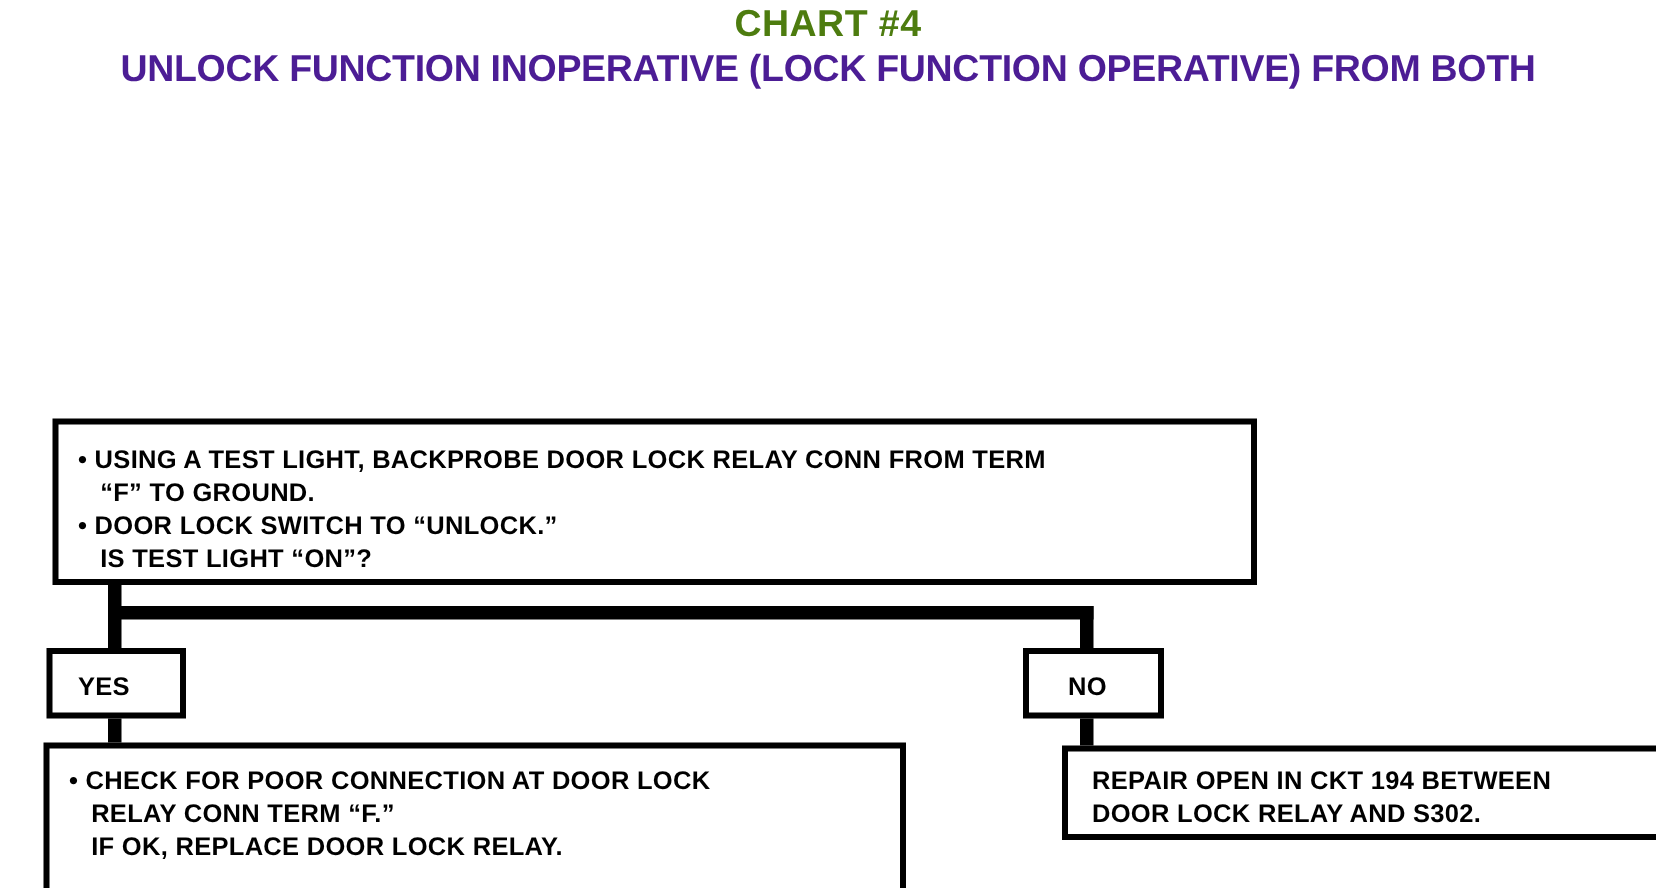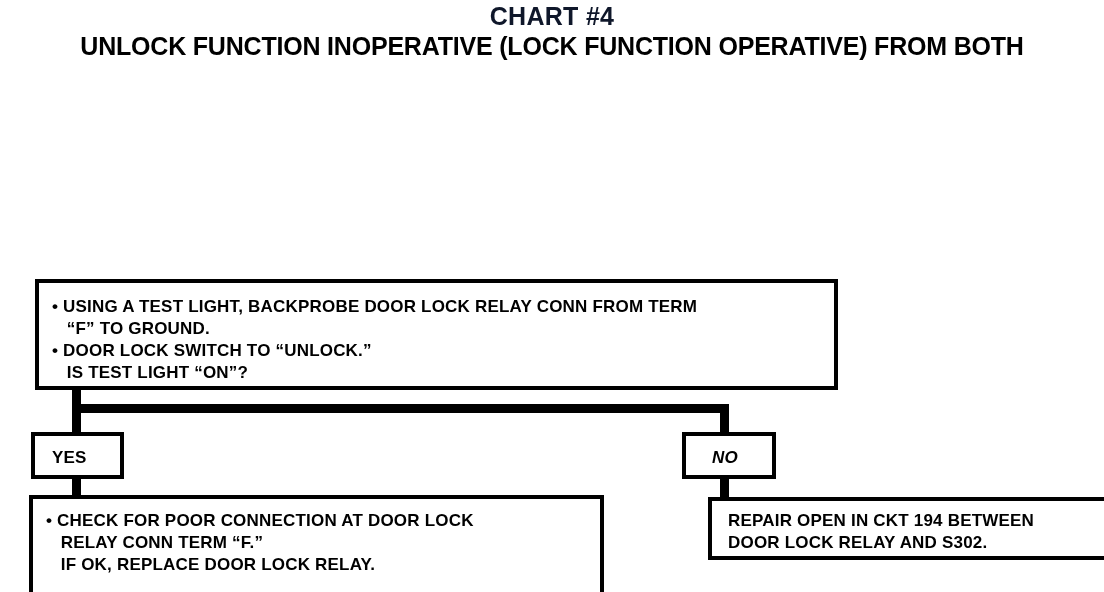--- a/index.html
+++ b/index.html
@@ -26,30 +26,30 @@
     top: 2px;
     width: 1104px;
     text-align: center;
   }
   .title-main {
     font-family: "Liberation Sans", sans-serif;
     font-weight: bold;
     font-size: 25px;
     line-height: 29px;
     letter-spacing: 0.3px;
-    color: #0f172a;
+    color: #4d7c0f;
     white-space: nowrap;
   }
   .title-sub {
     font-family: "Liberation Sans", sans-serif;
     font-weight: bold;
     font-size: 25px;
     line-height: 29px;
     letter-spacing: -0.2px;
-    color: #000000;
+    color: #4c1d95;
     margin-top: 1px;
     white-space: nowrap;
   }
 
   
   .box {
     position: absolute;
     box-sizing: border-box;
     border: 4px solid #000000;
     background: #ffffff;
@@ -91,21 +91,20 @@
     top: 11px;
     font-size: 17px;
   }
 
   
   #no-box {
     left: 682px;
     top: 432px;
     width: 94px;
     height: 47px;
-    font-style: italic;
   }
   #no-box .box-text {
     position: absolute;
     left: 26px;
     top: 11px;
     font-size: 17px;
   }
 
   
   #yes-action-box {

